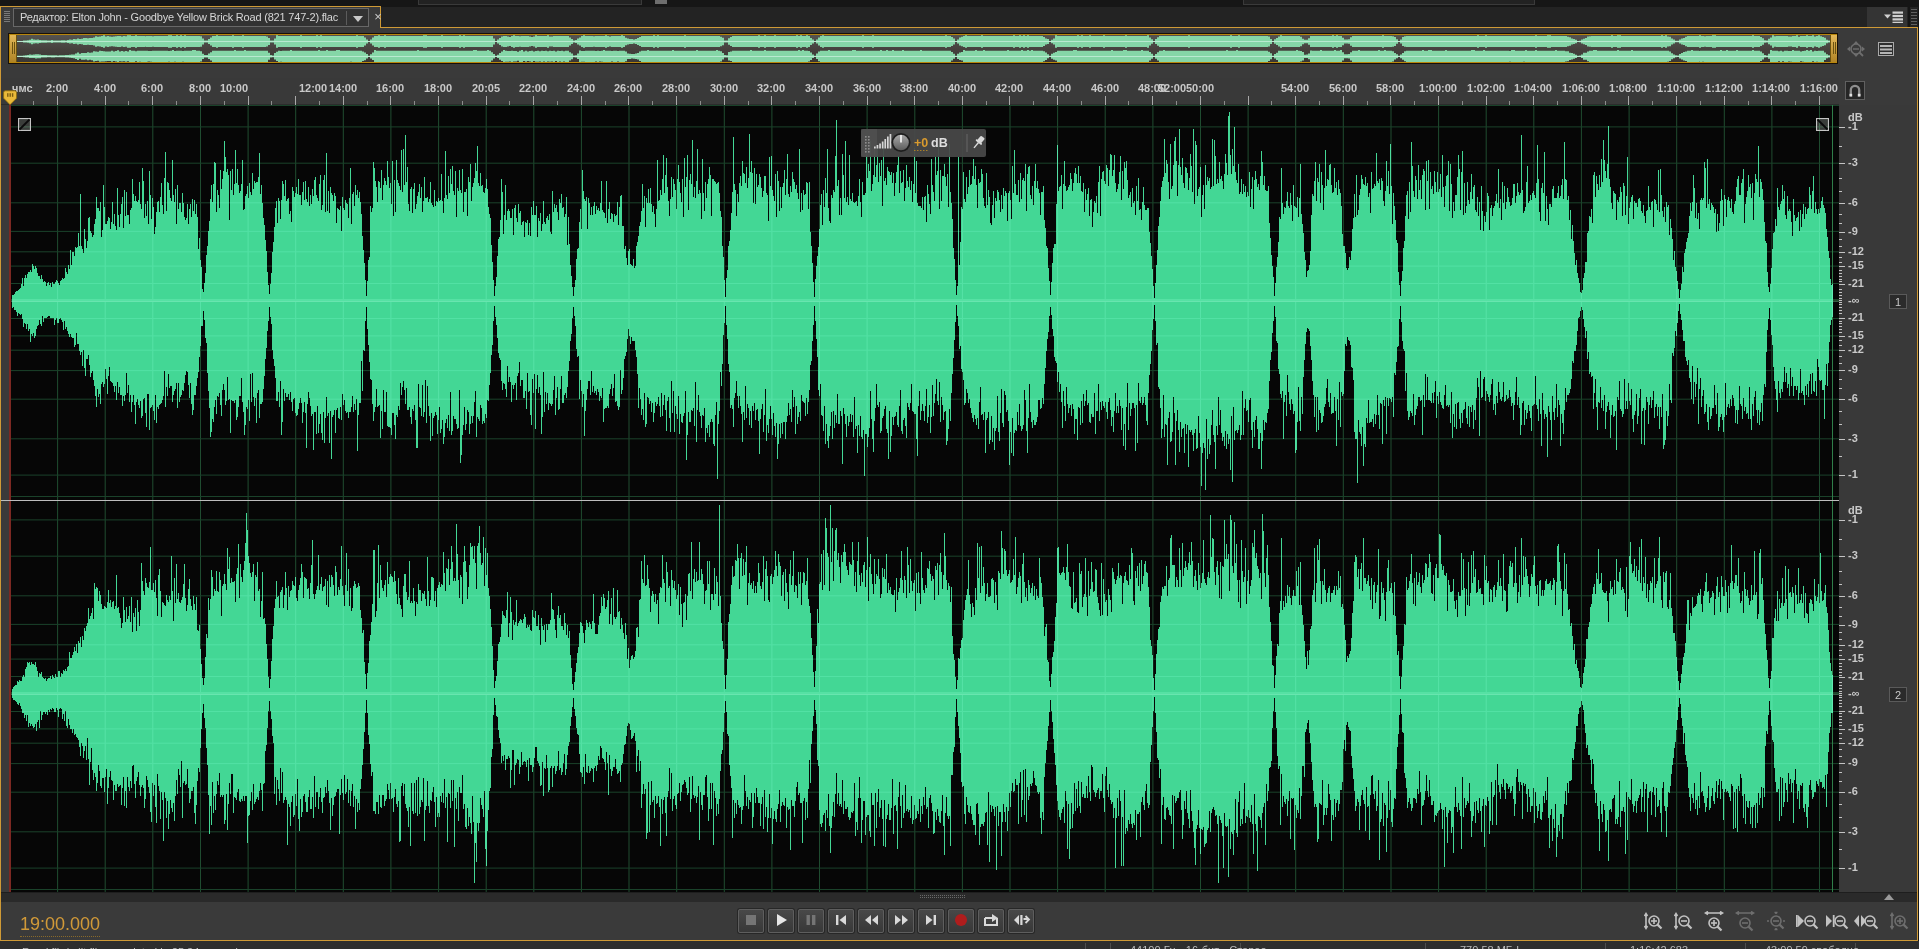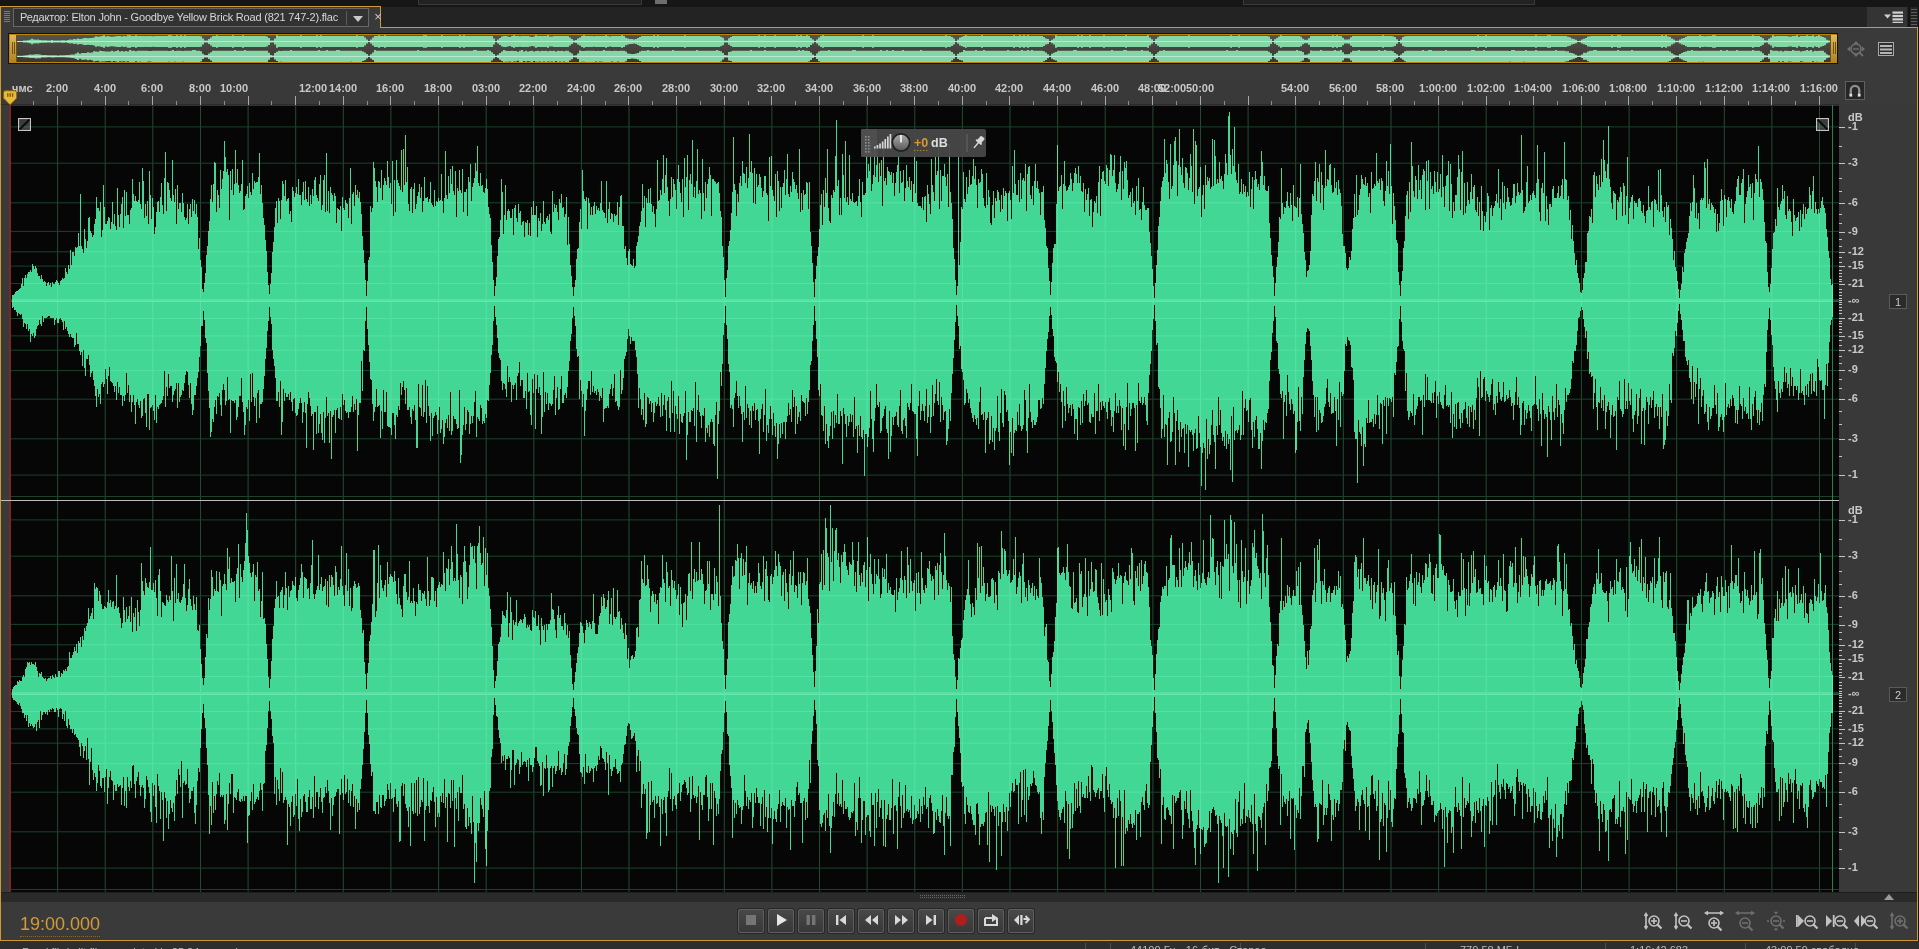--- a/index.html
+++ b/index.html
@@ -68,21 +68,21 @@
 <div class="abs" style="left:0;top:78px;width:1839px;height:27px;overflow:hidden">
     <div class="rlab" style="left:57px">2:00</div>
     <div class="rlab" style="left:105px">4:00</div>
     <div class="rlab" style="left:152px">6:00</div>
     <div class="rlab" style="left:200px">8:00</div>
     <div class="rlab" style="left:234px">10:00</div>
     <div class="rlab" style="left:313px">12:00</div>
     <div class="rlab" style="left:343px">14:00</div>
     <div class="rlab" style="left:390px">16:00</div>
     <div class="rlab" style="left:438px">18:00</div>
-    <div class="rlab" style="left:486px">03:00</div>
+    <div class="rlab" style="left:486px">20:05</div>
     <div class="rlab" style="left:533px">22:00</div>
     <div class="rlab" style="left:581px">24:00</div>
     <div class="rlab" style="left:628px">26:00</div>
     <div class="rlab" style="left:676px">28:00</div>
     <div class="rlab" style="left:724px">30:00</div>
     <div class="rlab" style="left:771px">32:00</div>
     <div class="rlab" style="left:819px">34:00</div>
     <div class="rlab" style="left:867px">36:00</div>
     <div class="rlab" style="left:914px">38:00</div>
     <div class="rlab" style="left:962px">40:00</div>

